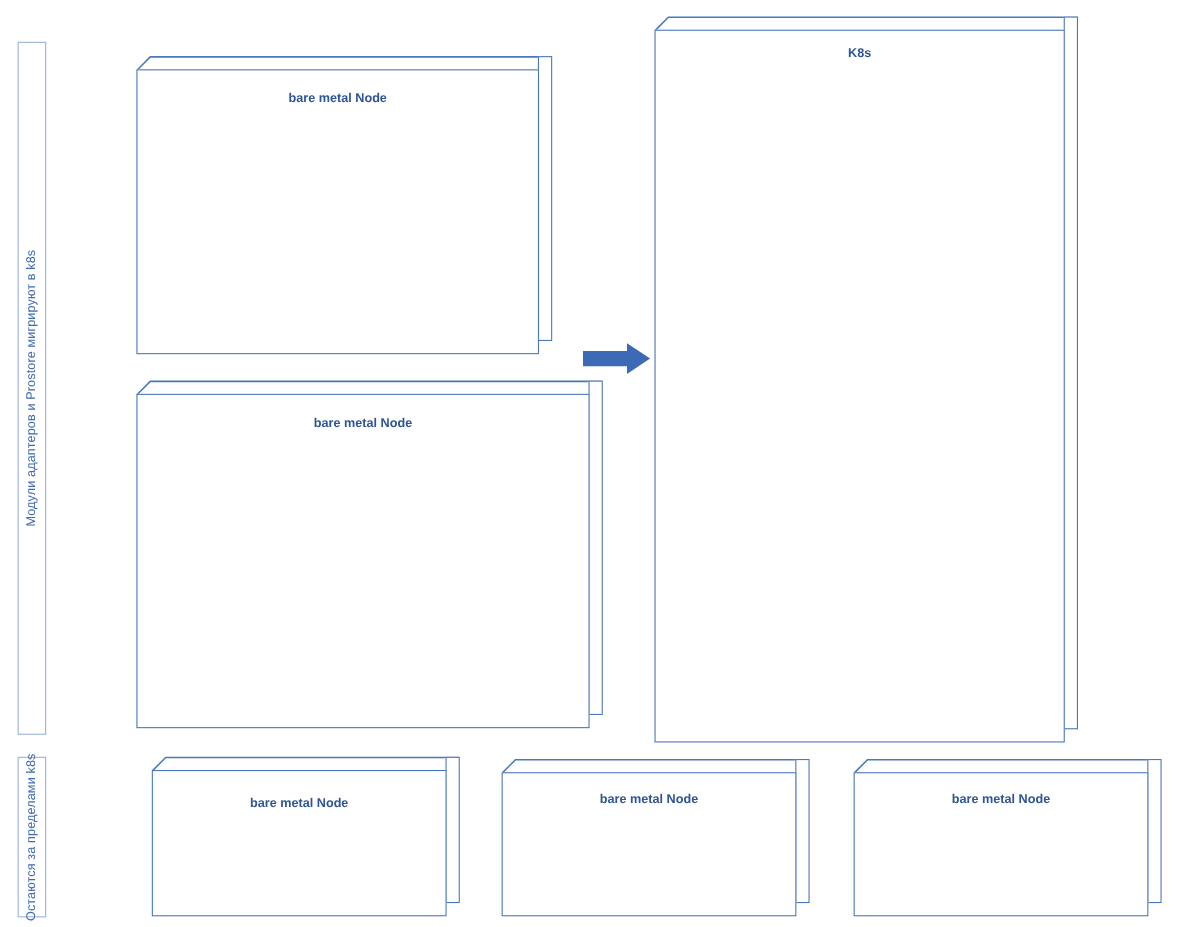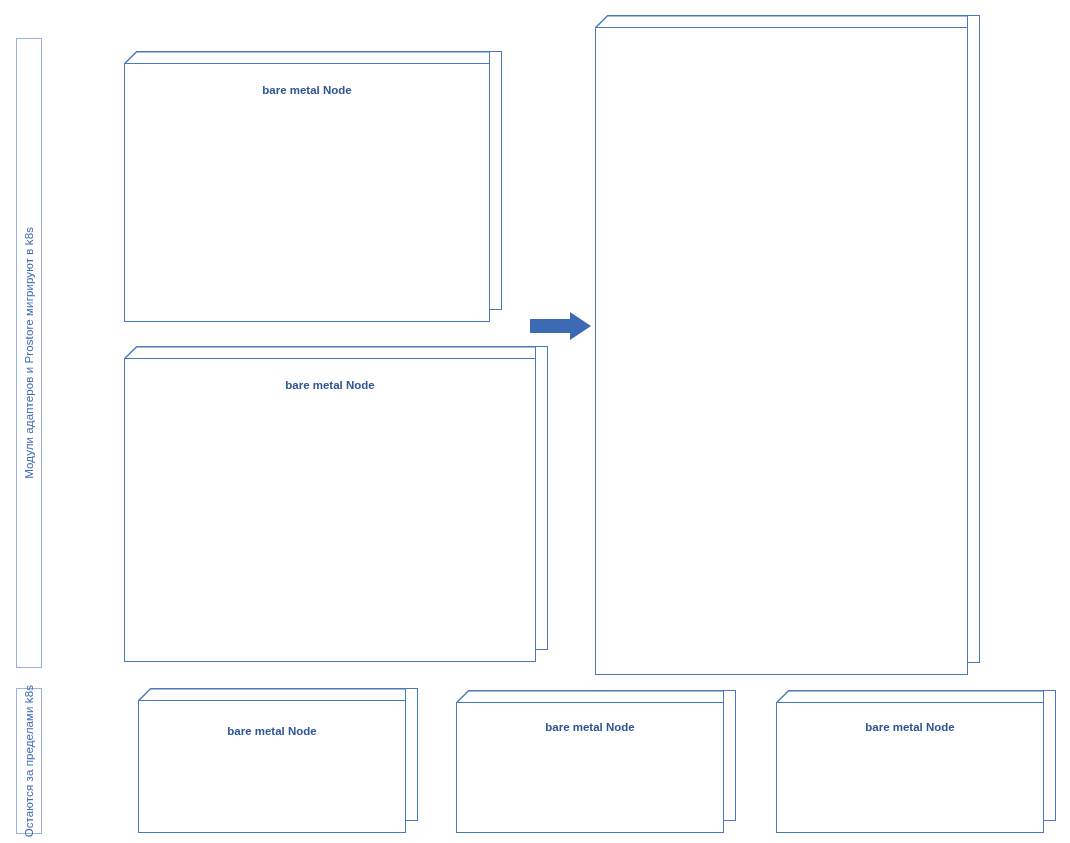--- a/index.html
+++ b/index.html
@@ -273,20 +273,21 @@
 
   <div class="node3d" style="left:595px; top:15px; width:385px; height:660px;">
     <div class="top">
       <svg viewBox="0 0 385 13" preserveAspectRatio="none">
         <path d="M0.7,12.6 L12.6,0.7 L384.3,0.7" fill="none" stroke="#4a78bd" stroke-width="1.4"></path>
       </svg>
     </div>
     <div class="side"></div>
     <div class="face"></div>
 
+    <div class="node-title" style="top:28px; right:12px;">K8s</div>
 
     <div class="comp" style="left:36px; top:72px; width:279px; height:48px;">
       <div class="comp-label" style="top:8px;">deployment</div>
       <div class="comp-label" style="top:23px;">podd-adapter-query</div>
       <div class="comp-icon" style="right:16px; top:9px;">
         <svg width="28" height="30" viewBox="0 0 28 30">
           <rect x="9" y="2" width="17" height="26" fill="#fff" stroke="#5b86c6" stroke-width="1.2"></rect>
           <rect x="2" y="7" width="13" height="5.5" fill="#fff" stroke="#5b86c6" stroke-width="1.2"></rect>
           <rect x="2" y="16" width="13" height="5.5" fill="#fff" stroke="#5b86c6" stroke-width="1.2"></rect>
           <line x1="8.5" y1="5" x2="8.5" y2="24" stroke="#5b86c6" stroke-width="1.2"></line>

